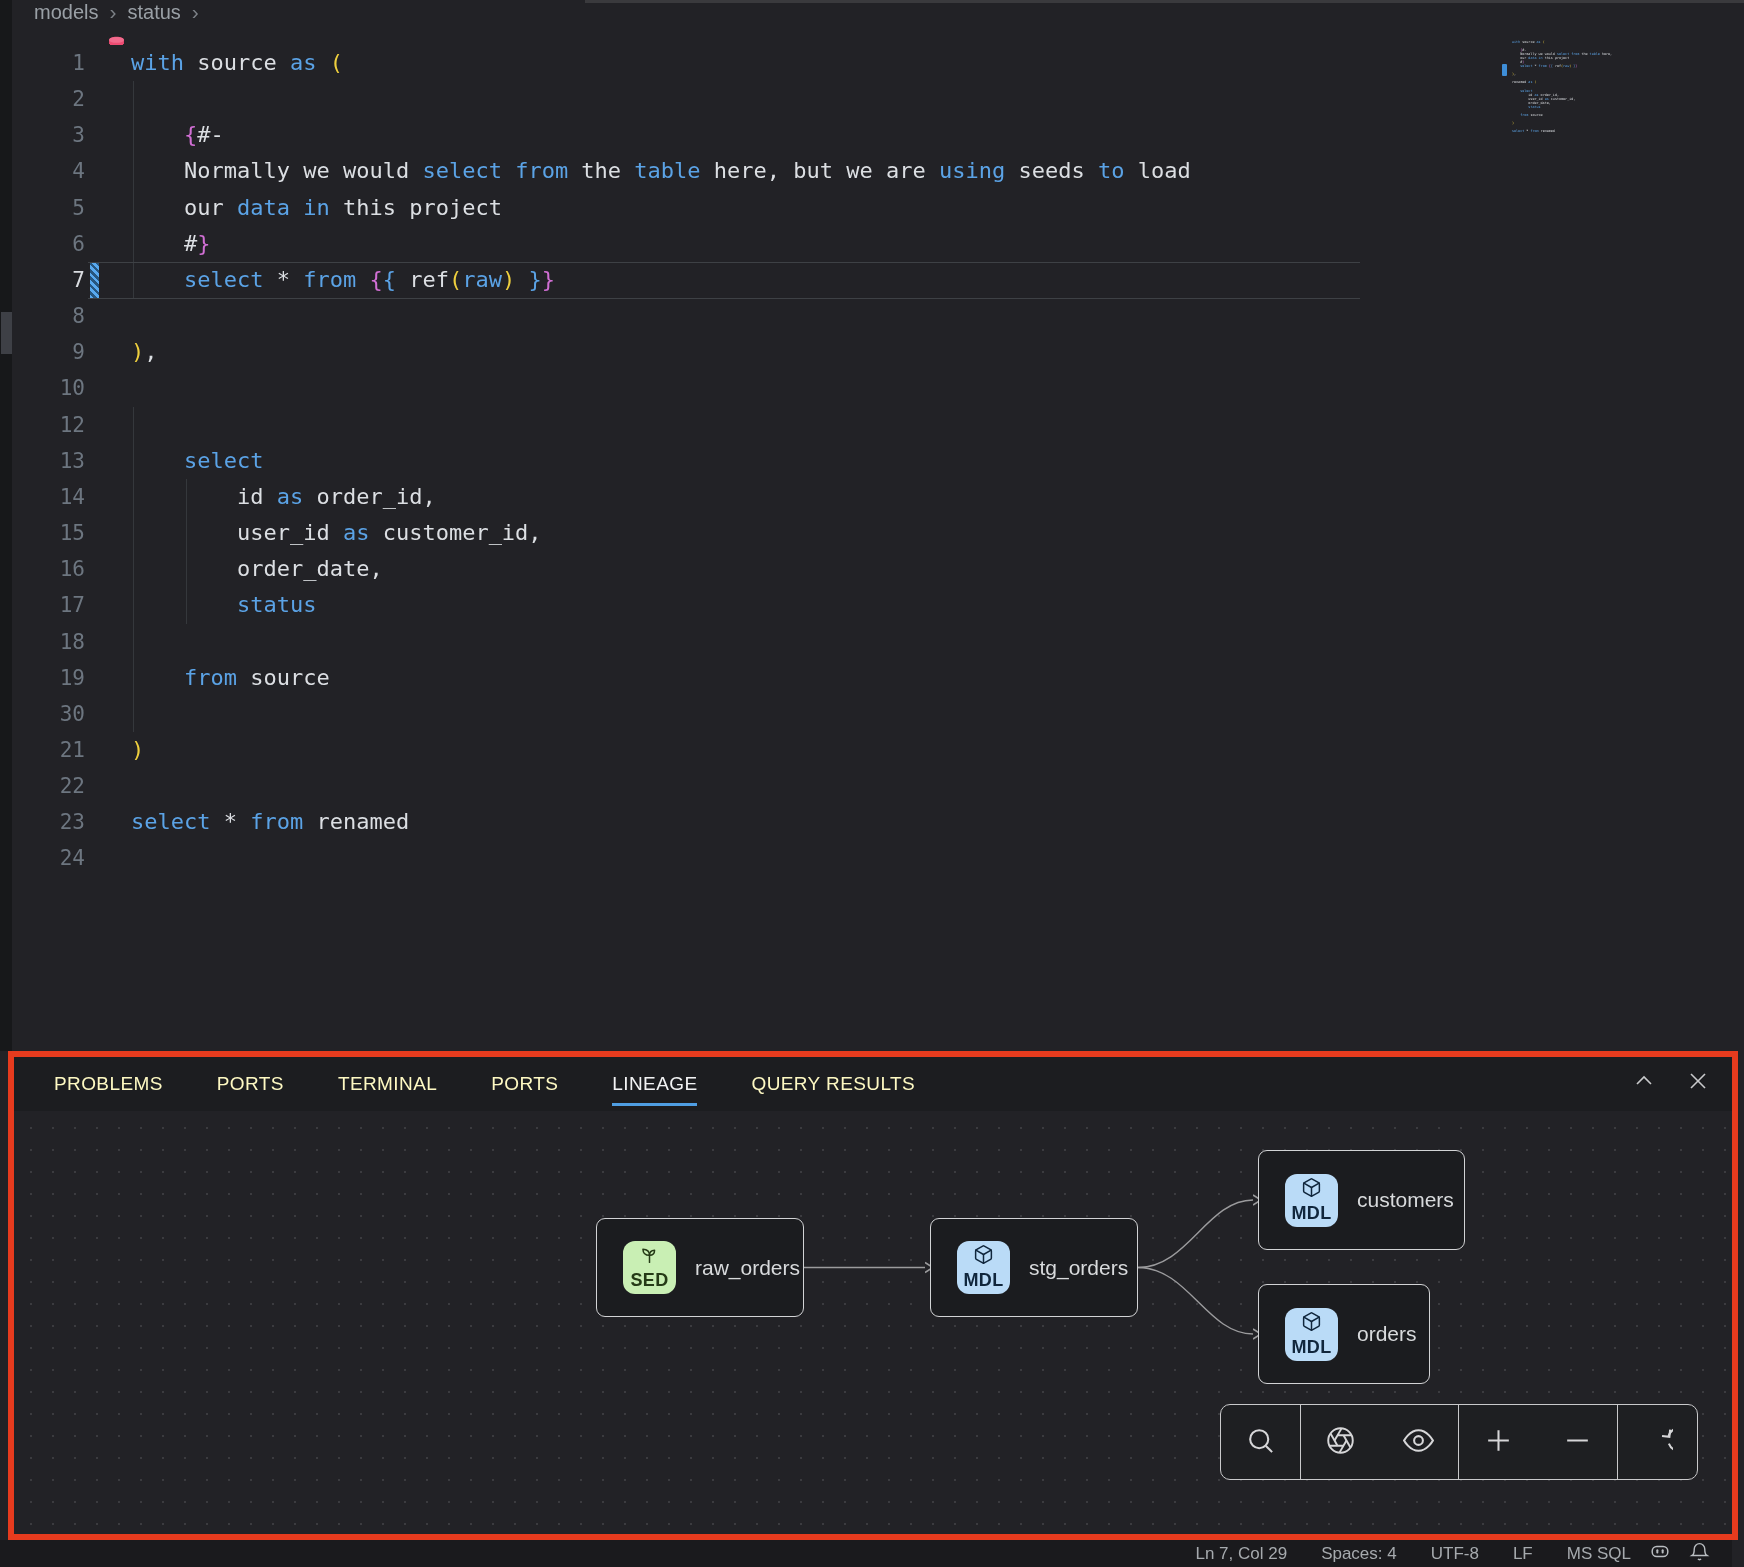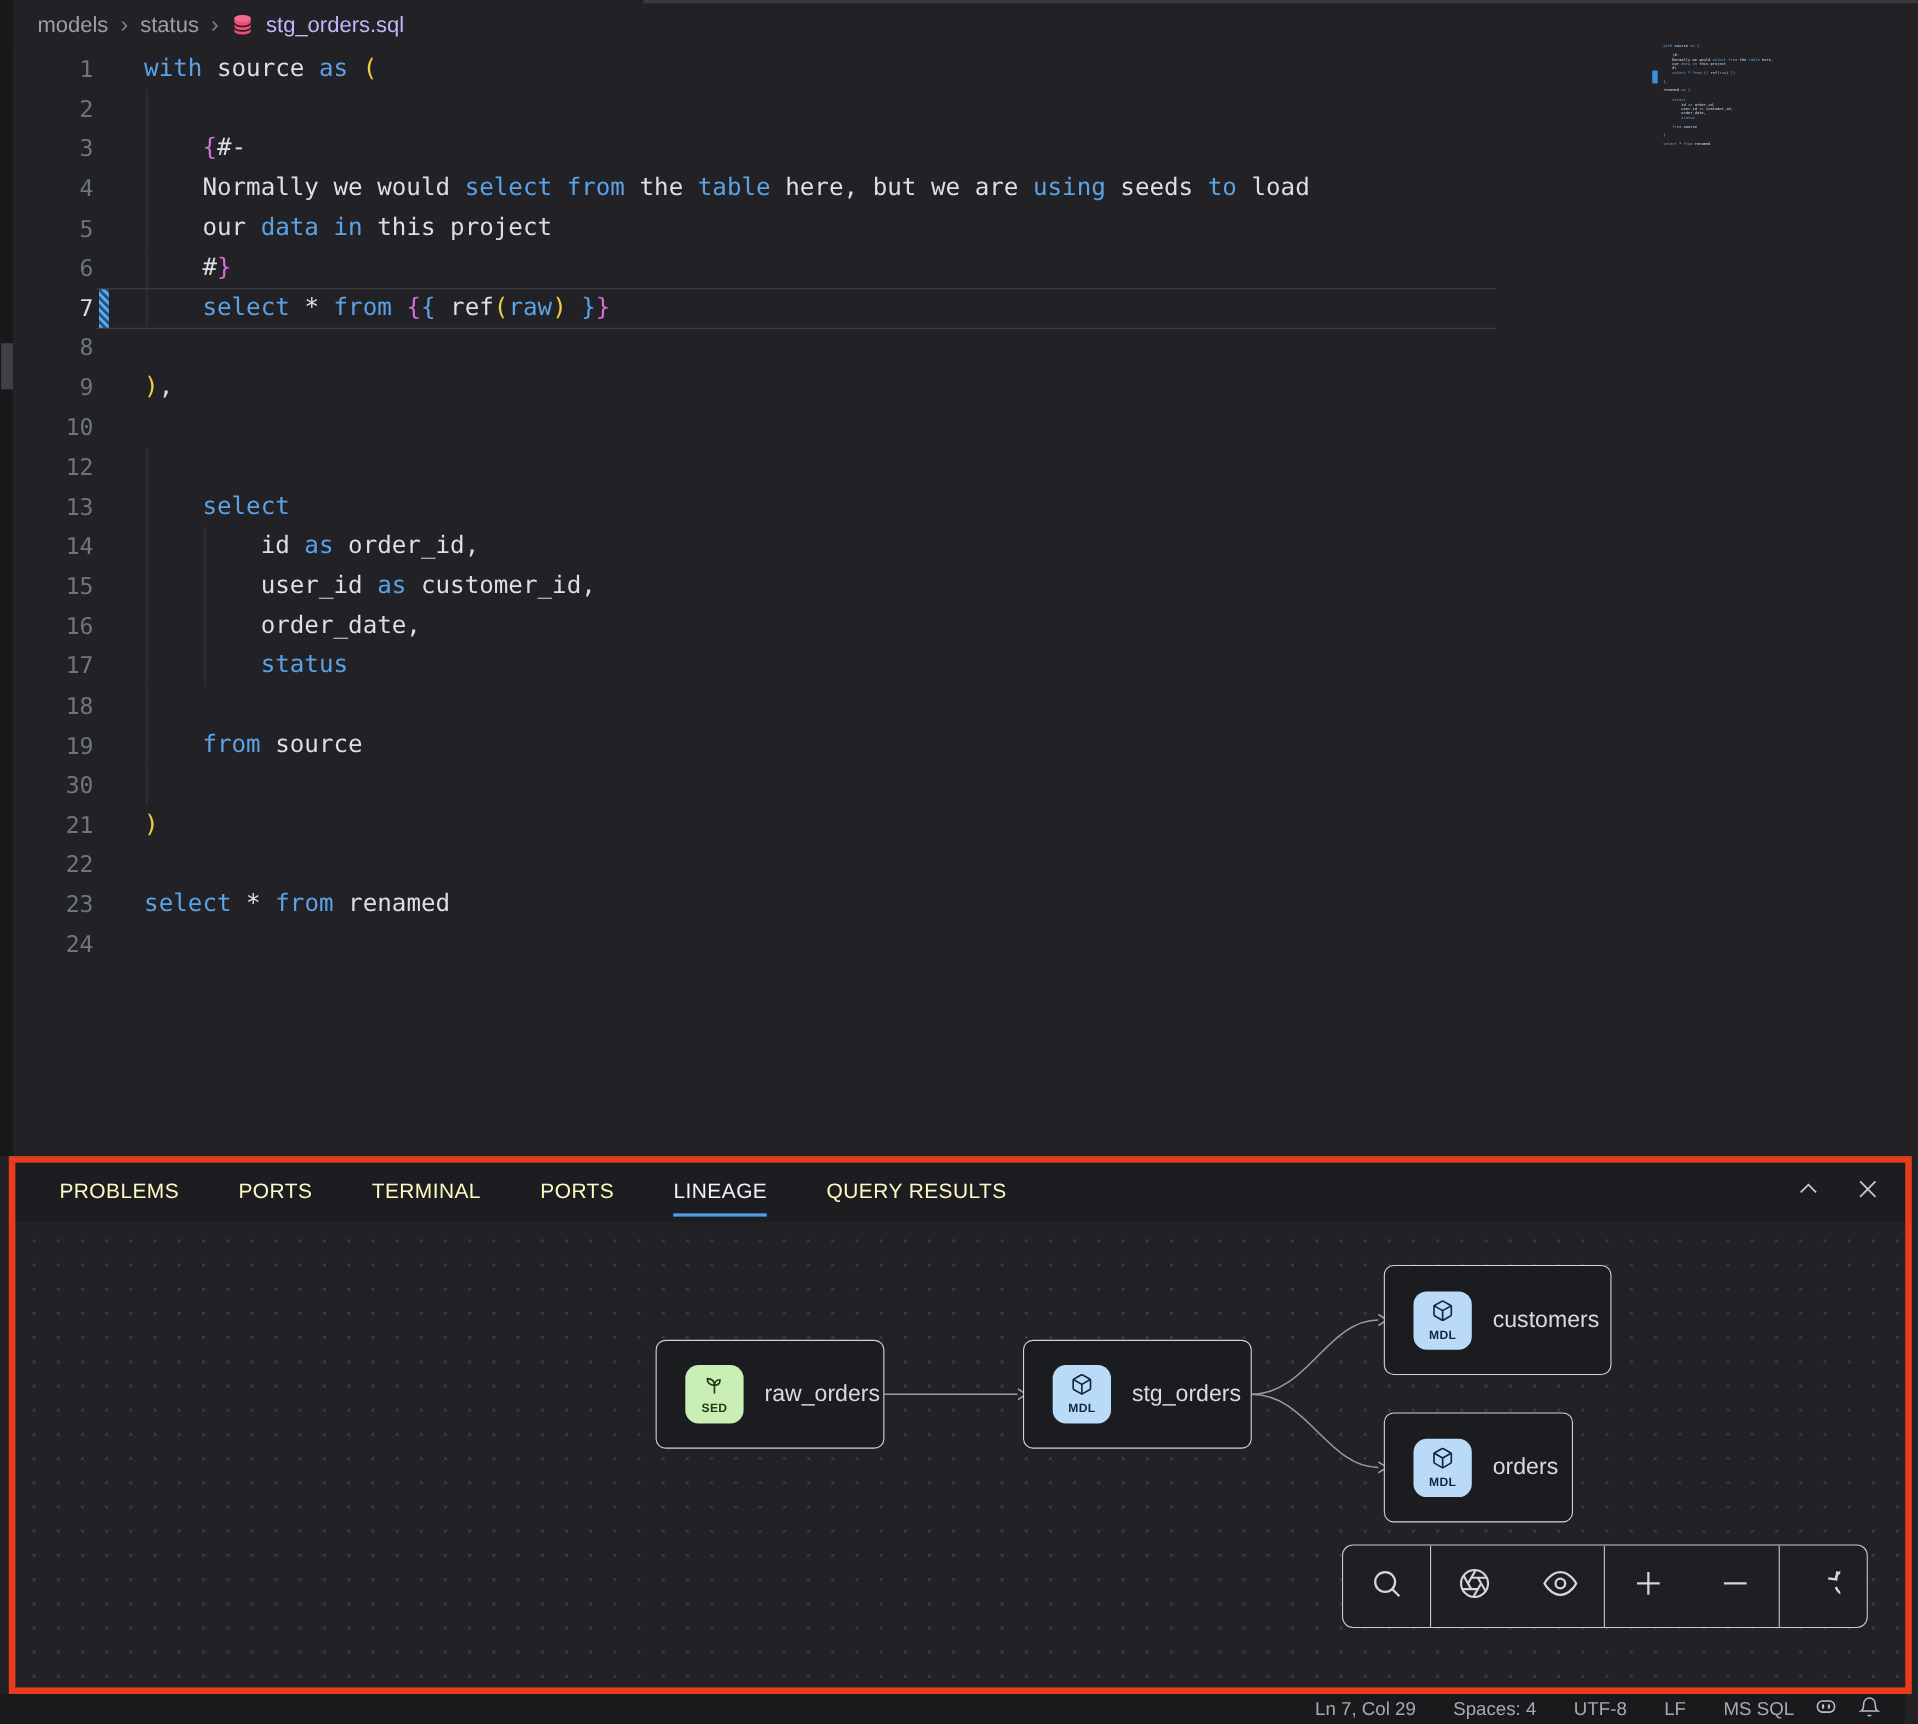--- a/index.html
+++ b/index.html
@@ -5,21 +5,21 @@
   * { box-sizing: border-box; margin: 0; padding: 0; }
   html, body { width: 1744px; height: 1567px; overflow: hidden; background: #222226; }
   body { position: relative; font-family: "Liberation Sans", sans-serif; }
 
   
   .left-strip { position: absolute; left: 0; top: 0; width: 12px; height: 1051px; background: #17181a; }
   .left-strip .thumb { position: absolute; left: 1px; top: 312px; width: 11px; height: 42px; background: #3e4046; }
   .top-hairline { position: absolute; left: 585px; top: 0; width: 1159px; height: 3px; background: #3a3a3d; }
 
   
-  .breadcrumb { position: absolute; left: 34px; top: 0; height: 46px; display: flex; align-items: center; gap: 11px; font-size: 20px; color: #9aa0a6; }
+  .breadcrumb { position: absolute; left: 34px; top: 0; height: 46px; display: flex; align-items: center; gap: 11px; font-size: 20px; color: #9aa0a6; flex-direction: column; }
   .breadcrumb .sep { color: #7d8288; font-size: 21px; }
   .breadcrumb .file { color: #c4b5fd; }
   .breadcrumb svg { display: block; }
 
   
   .editor { position: absolute; left: 12px; top: 45px; width: 1732px; height: 1006px; background: #222226; font-family: "DejaVu Sans Mono", monospace; font-size: 22px; }
   .code-row { position: relative; height: 36.17px; line-height: 36.17px; white-space: pre; }
   .code-row .ln { position: absolute; left: 0; top: 0; width: 73px; text-align: right; color: #6d7680; font-size: 21px; }
   .code-row .code { position: absolute; left: 119px; top: 0; }
   .code-row .guide { position: absolute; top: 0; width: 1px; height: 100%; background: #35383c; }
@@ -42,21 +42,21 @@
   .tab.active { color: #f2f3f4; border-bottom-color: #4f9ee3; }
   .panel-controls { position: absolute; right: 24px; top: 0; height: 100%; display: flex; align-items: center; gap: 30px; }
   .panel-controls .ctl { cursor: pointer; display: flex; }
 
   
   .canvas { position: relative; width: 100%; height: 425px; background: #222226;
     background-image: radial-gradient(#3b3b3f 1.2px, transparent 1.4px); background-size: 22px 22px; background-position: 8px 6px; }
   .edges { position: absolute; left: 0; top: 0; width: 100%; height: 100%; pointer-events: none; }
   .node { position: absolute; background: #1b1c1f; border: 1.6px solid #d2d3d5; border-radius: 9px; display: flex; align-items: center; padding-left: 26px; cursor: pointer; }
   .badge { width: 53px; height: 53px; border-radius: 12px; display: flex; flex-direction: column; align-items: center; justify-content: center; gap: 1px; }
-  .badge .blabel { font-size: 11px; font-weight: 600; letter-spacing: 0.3px; }
+  .badge .blabel { font-size: 18px; font-weight: 600; letter-spacing: 0.3px; }
   .node.seed .badge { background: #c9efb4; color: #253a16; }
   .node.model .badge { background: #badbf7; color: #10263c; }
   .node .icon-seed, .node .icon-model { display: none; }
   .node.seed .icon-seed { display: block; }
   .node.model .icon-model { display: block; }
   .node .nlabel { margin-left: 19px; font-size: 21px; color: #d8dadc; }
 
   
   .lin-toolbar { position: absolute; display: flex; background: #1e1f22; border: 1.6px solid #c9c9cb; border-radius: 10px; overflow: hidden; }
   .lin-toolbar .section { display: flex; align-items: center; justify-content: space-around; height: 100%; }

